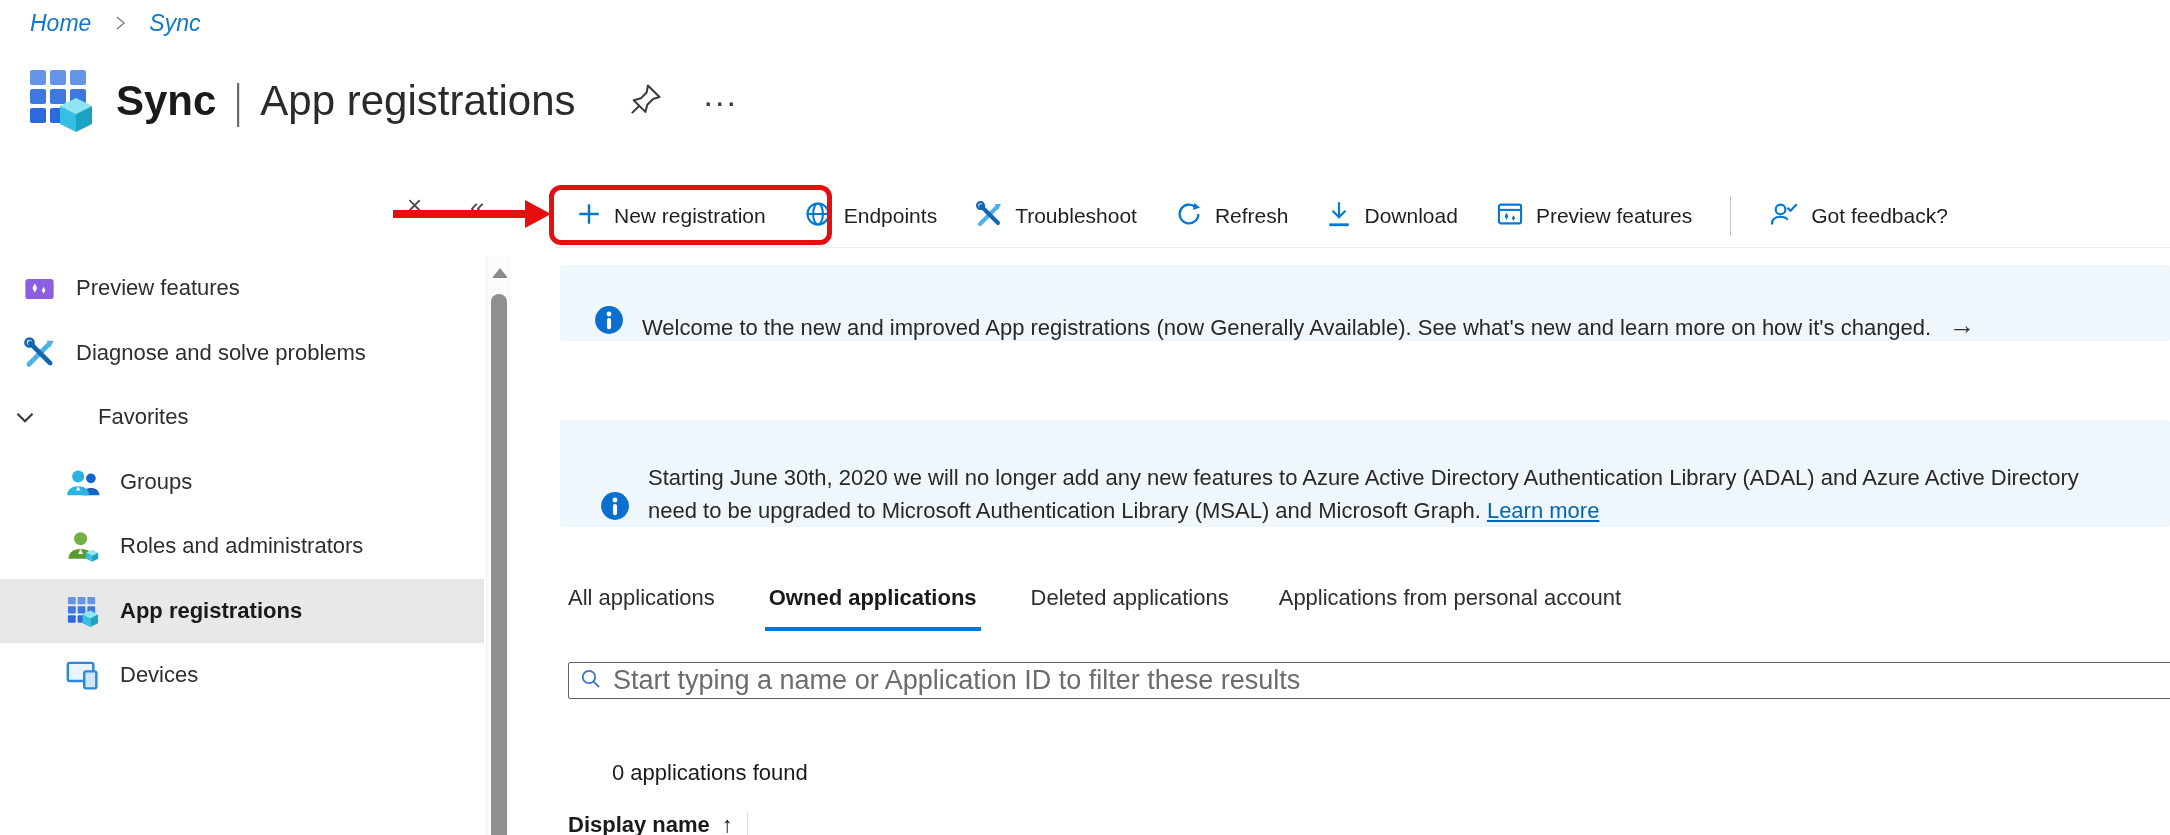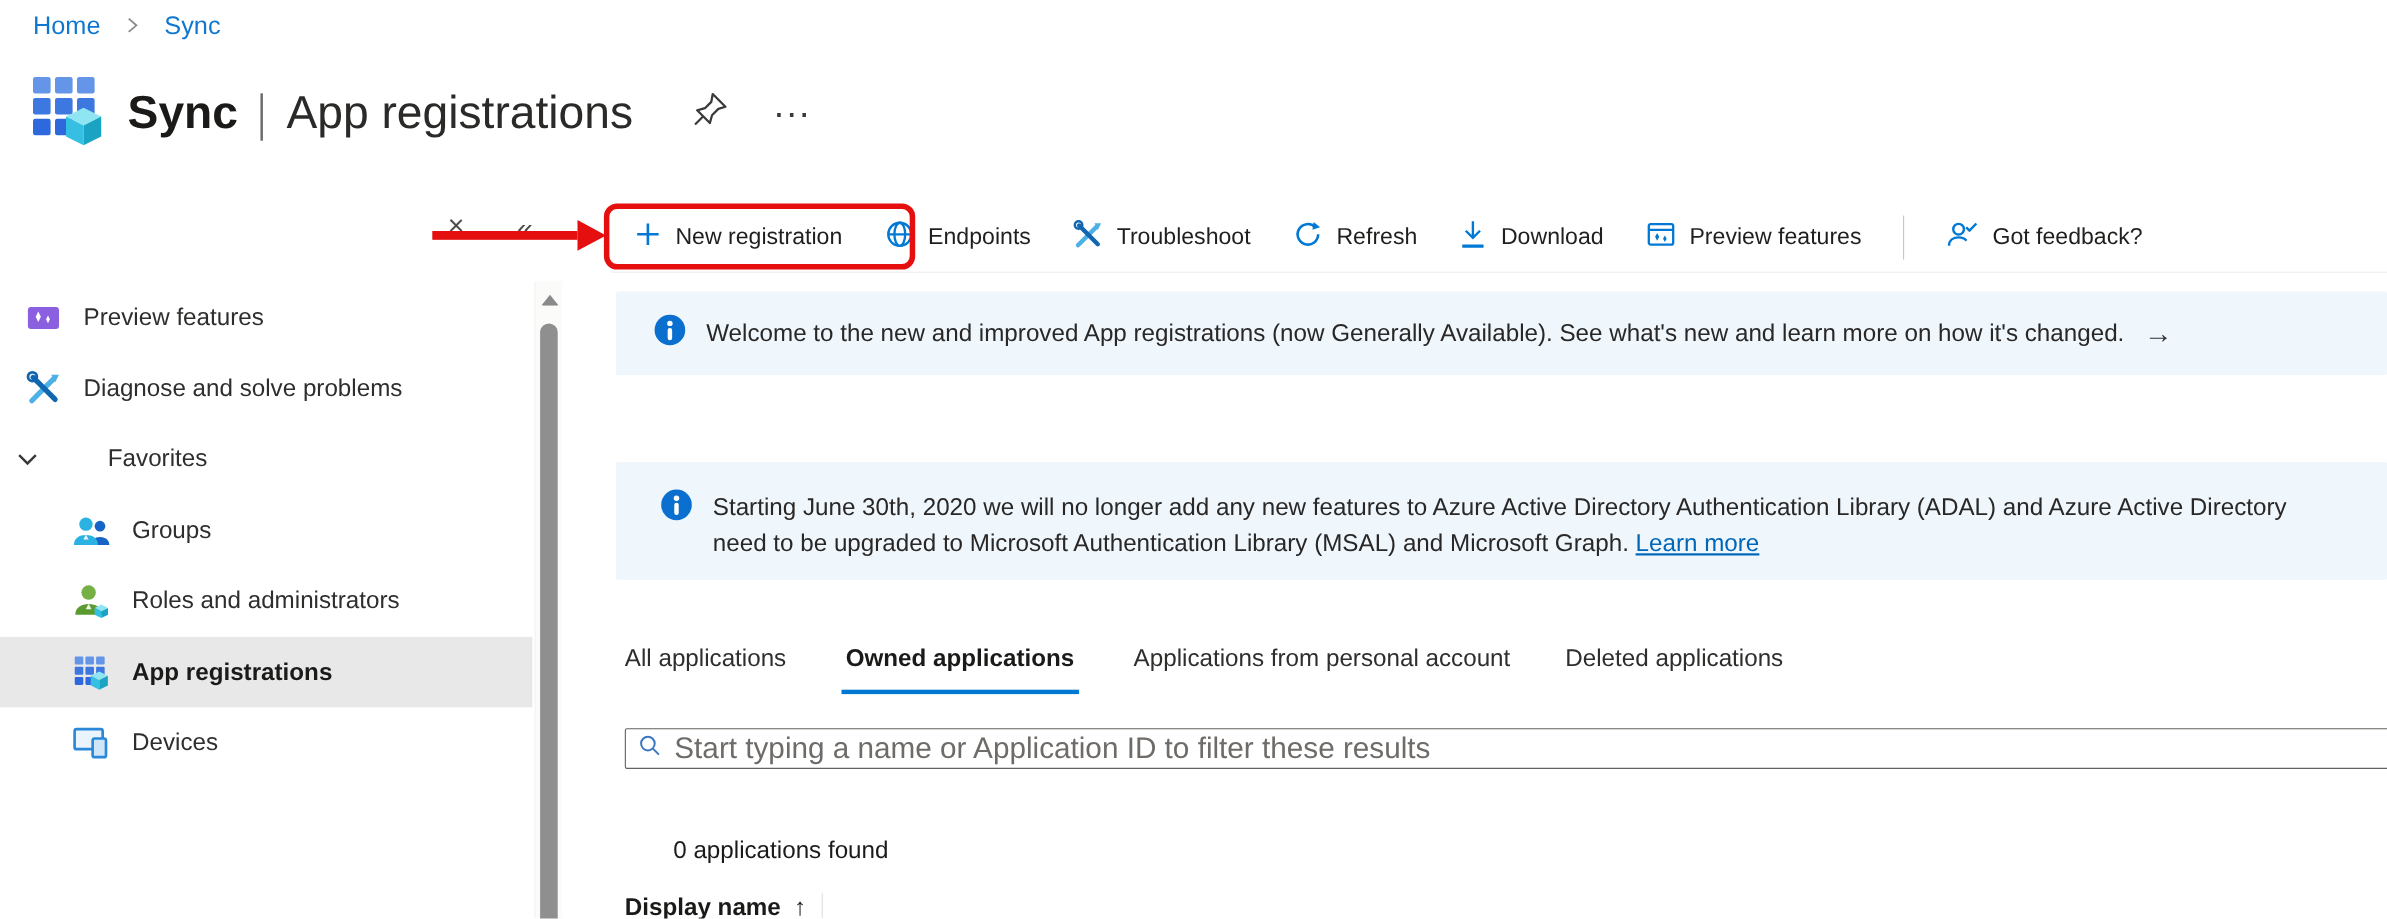--- a/index.html
+++ b/index.html
@@ -2,21 +2,21 @@
 <html><head>
 <meta charset="utf-8">
 <style>
   * { margin:0; padding:0; box-sizing:border-box; }
   html,body { width:2170px; height:835px; overflow:hidden; background:#fff;
     font-family:"Liberation Sans","DejaVu Sans",sans-serif; color:#323130; }
   .abs { position:absolute; }
   #stage { position:relative; width:2170px; height:835px; background:#fff; }
 
   
-  .breadcrumb { left:30px; top:10px; display:flex; align-items:center; gap:22px; font-size:23px; }
+  .breadcrumb { left:30px; top:10px; display:flex; align-items:center; gap:22px; font-size:23px;font-style:italic; }
   .breadcrumb a { color:#0f77cf; text-decoration:none; cursor:pointer; }
 
   
   .title-row { left:28px; top:64px; display:flex; align-items:center; }
   .page-title { margin-left:22px; font-size:42px; color:#1b1a19; display:flex; align-items:center; }
   .t-bold { font-weight:700; }
   .t-sep { font-weight:400; color:#6e6c6a; padding:0 16px; transform:scaleX(.6); font-size:46px; }
   .t-rest { font-weight:400; color:#2b2a29; }
   .pin-btn { margin-left:52px; cursor:pointer; }
   .more-btn { margin-left:40px; font-size:34px; color:#3b3a39; letter-spacing:2px; cursor:pointer; line-height:20px; padding-bottom:14px;}
@@ -45,22 +45,22 @@
   .ind1 { padding-left:66px; }
   .nav-item.selected { background:#e8e8e8; font-weight:700; color:#1b1a19; }
 
   
   .scrollbar { left:486px; top:256px; width:25px; height:579px; background:#fbfbfa; border-left:1px solid #f3f2f1; }
   .sb-up { position:absolute; left:5px; top:12px; width:0; height:0;
     border-left:8px solid transparent; border-right:8px solid transparent; border-bottom:10px solid #8a8a8a; border-radius:2px; }
   .sb-thumb { position:absolute; left:4px; top:38px; width:16px; height:560px; background:#8f8f8f; border-radius:9px; cursor:pointer; }
 
   
-  .banner { background:#eff6fc; border-radius:2px; display:flex; align-items:flex-start; font-size:22px; color:#292827; }
-  .banner1 { left:560px; top:265px; right:0; height:76px; align-items:center; padding-left:34px; overflow:hidden; white-space:nowrap; }
+  .banner { background:#eff6fc; border-radius:2px; display:flex; align-items:flex-end; font-size:22px; color:#292827; }
+  .banner1 { left:560px; top:265px; right:0; height:76px; padding-left:34px; overflow:hidden; white-space:nowrap; }
   .banner2 { left:560px; top:420px; right:0; height:107px; padding:24px 0 0 40px; overflow:hidden; }
   .banner .bic { flex:0 0 30px; margin-right:18px; }
   .banner2 .lines { line-height:33px; white-space:nowrap; overflow:hidden; }
   .arrow-glyph { font-size:26px; margin-left:18px; color:#323130; cursor:pointer; }
   .learn-link { color:#0067b8; text-decoration:underline; cursor:pointer; }
 
   
   .tabs { left:568px; top:585px; display:flex; gap:50px; font-size:22px; color:#2f2e2d; }
   .tab { padding-bottom:16px; cursor:pointer; }
   .tab.active { font-weight:700; color:#1b1a19; border-bottom:4px solid #0078d4; padding-left:4px; padding-right:4px;text-align:right; }
@@ -312,22 +312,22 @@
     </span>
     <div class="lines">
       <div>Starting June 30th, 2020 we will no longer add any new features to Azure Active Directory Authentication Library (ADAL) and Azure Active Directory</div>
       <div><span>need to be upgraded to Microsoft Authentication Library (MSAL) and Microsoft Graph. </span><a class="learn-link">Learn more</a></div>
     </div>
   </div>
 
   <div class="abs tabs">
     <div class="tab">All applications</div>
     <div class="tab active">Owned applications</div>
+    <div class="tab">Deleted applications</div>
     <div class="tab">Applications from personal account</div>
-    <div class="tab">Deleted applications</div>
   </div>
 
   <div class="abs searchbox">
     <span>
       <svg width="24" height="24" viewBox="0 0 24 24" fill="none" stroke="#3b76c0" stroke-width="1.8">
         <circle cx="10" cy="10" r="6.2"></circle>
           <line x1="14.6" y1="14.6" x2="20" y2="20"></line>
       </svg>
     </span>
     <input type="text" placeholder="Start typing a name or Application ID to filter these results" style="">

